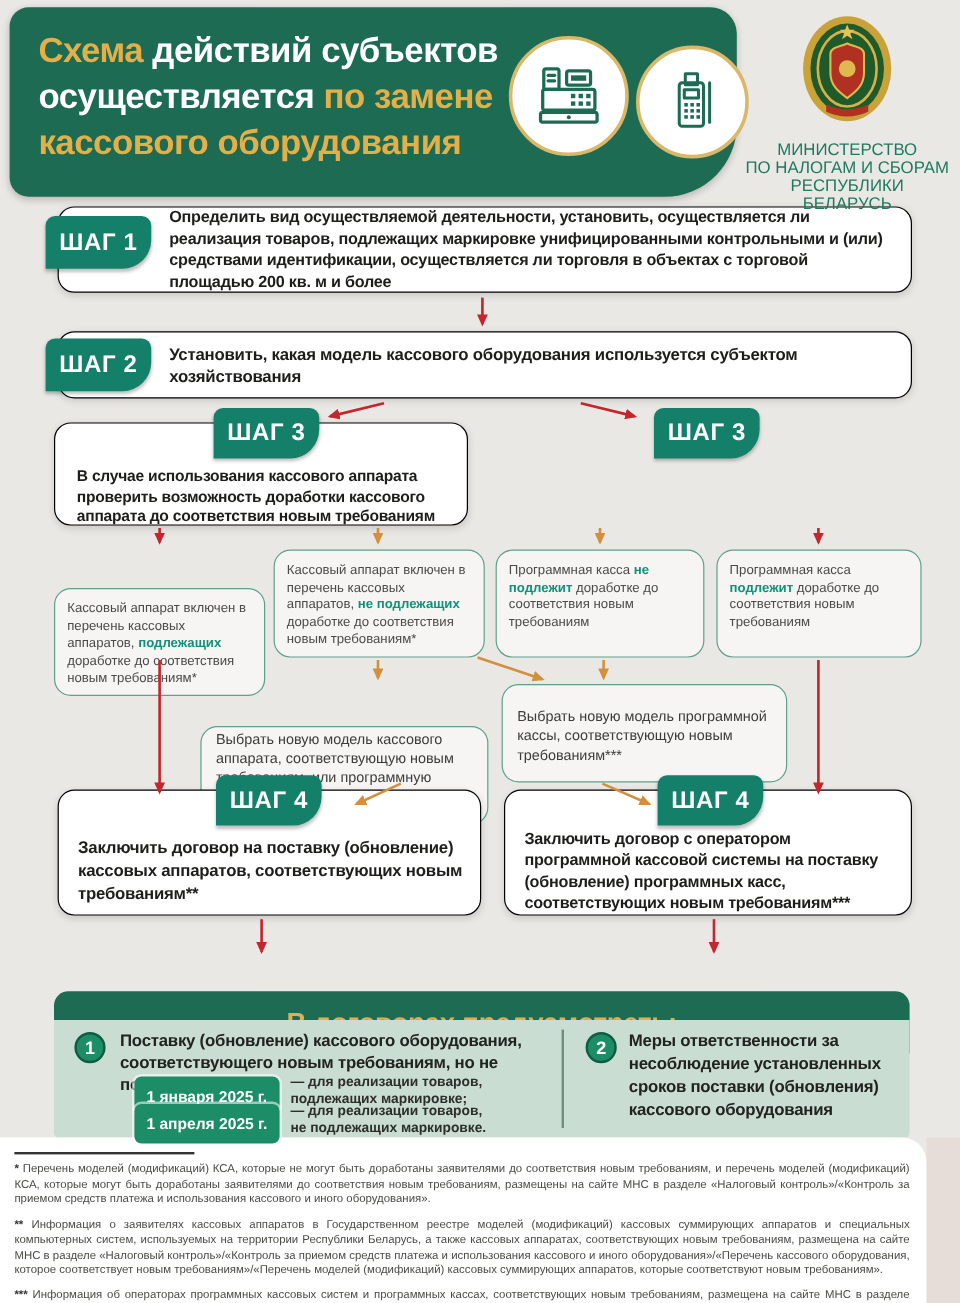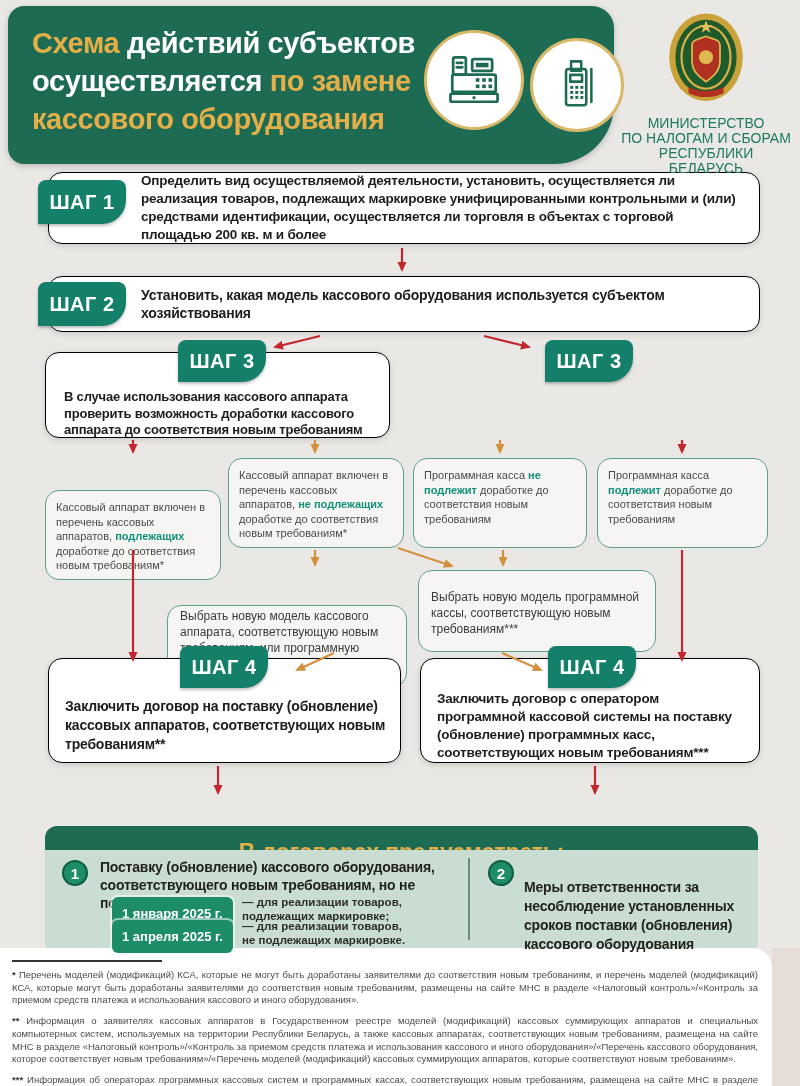--- a/index.html
+++ b/index.html
@@ -237,21 +237,21 @@
 
   <div class="badge" style="left:112px;top:920px;height:25px;">
       <span>1 апреля 2025 г.</span>
     </div>
   <div class="bdesc" style="left:242px;top:919px;">— для реализации товаров,
 не подлежащих маркировке.</div>
 
   <div class="numc" style="left:488px;top:860px;">
       <span>2</span>
     </div>
-  <div class="citem" style="left:524px;top:858px;width:226px;font-size:14px;line-height:19px;margin-top:20px;"><span>Меры ответственности за несоблюдение установленных сроков поставки (обновления) кассового оборудования</span></div>
+  <div class="citem" style="left:524px;top:858px;width:226px;font-size:14px;line-height:19px;"><span>Меры ответственности за несоблюдение установленных сроков поставки (обновления) кассового оборудования</span></div>
 
   <div class="fnstrip"></div>
   <div class="fnwrap">
     <div class="fnline"></div>
     <p class="fn"><b>*</b> <span>Перечень моделей (модификаций) КСА, которые не могут быть доработаны заявителями до соответствия новым требованиям, и перечень моделей (модификаций) КСА, которые могут быть доработаны заявителями до соответствия новым требованиям, размещены на сайте МНС в разделе «Налоговый контроль»/«Контроль за приемом средств платежа и использования кассового и иного оборудования».</span></p>
     <p class="fn"><b>**</b> <span>Информация о заявителях кассовых аппаратов в Государственном реестре моделей (модификаций) кассовых суммирующих аппаратов и специальных компьютерных систем, используемых на территории Республики Беларусь, а также кассовых аппаратах, соответствующих новым требованиям, размещена на сайте МНС в разделе «Налоговый контроль»/«Контроль за приемом средств платежа и использования кассового и иного оборудования»/«Перечень кассового оборудования, которое соответствует новым требованиям»/«Перечень моделей (модификаций) кассовых суммирующих аппаратов, которые соответствуют новым требованиям».</span></p>
     <p class="fn"><b>***</b> <span>Информация об операторах программных кассовых систем и программных кассах, соответствующих новым требованиям, размещена на сайте МНС в разделе «Налоговый контроль»/«Контроль за приемом средств платежа и использования кассового и иного оборудования»/«Перечень кассового оборудования, которое соответствует новым требованиям»/«Перечень программных касс, которые соответствуют новым требованиям».</span></p>
   </div>
 
 </div>

